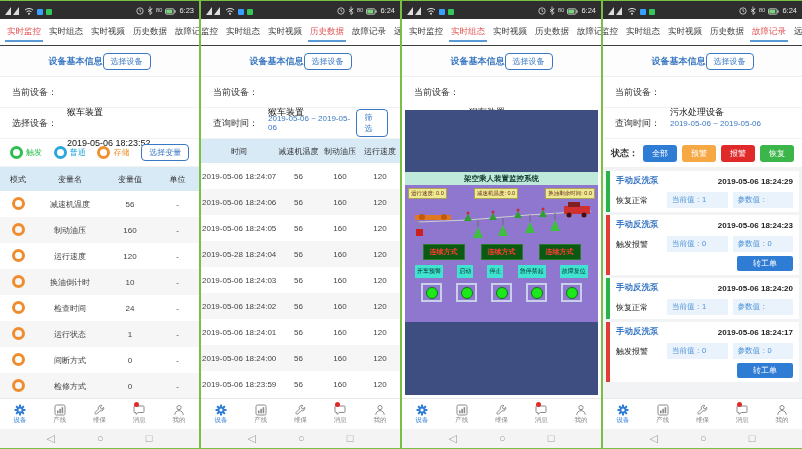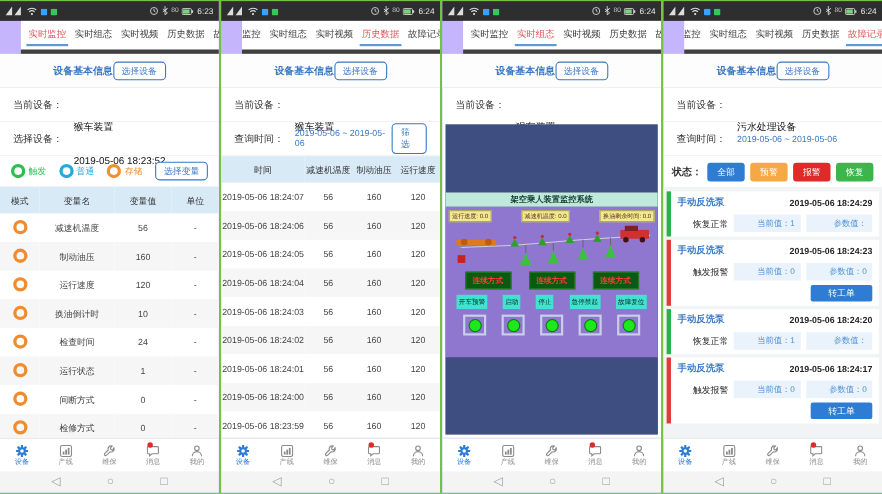--- a/index.html
+++ b/index.html
@@ -4,21 +4,21 @@
 <style>
   html,body{margin:0;padding:0;background:#fff;font-family:"Liberation Sans",sans-serif;}
   .montage{width:802px;height:449px;background:#77c043;display:flex;gap:2px;padding:1px 0;box-sizing:border-box;overflow:hidden;}
   .panel{width:199px;height:447px;flex:0 0 auto;background:#c4b5fd;display:flex;flex-direction:column;overflow:hidden;}
   
   .statusbar{height:18px;background:#2e2e2e;color:#ddd;display:flex;align-items:center;justify-content:space-between;padding:0 5px;flex:0 0 auto;}
   .sb-left,.sb-right{display:flex;align-items:center;gap:3px;}
   .sb-time{font-size:7.5px;color:#e8e8e8;}
   .sb-batt-num{font-size:6px;color:#cfcfcf;}
   
-  .tabbar{height:26px;border-bottom:4px solid #404040;overflow:hidden;white-space:nowrap;background:#fff;flex:0 0 auto;margin-left:19px;}
+  .tabbar{height:26px;border-bottom:1px solid #404040;overflow:hidden;white-space:nowrap;background:#fff;flex:0 0 auto;}
   .tabstrip{display:inline-flex;gap:6px;padding-left:6px;}
   .tab{font-size:8.5px;color:#3c3c3c;line-height:24px;position:relative;cursor:pointer;padding:0 1px;}
   .tab.active{color:#e05353;}
   .tab.active::after{content:"";position:absolute;left:-1px;right:-1px;bottom:1px;height:2px;background:#5b9bd5;}
   
   .content{flex:1 1 auto;overflow:hidden;background:#fff;}
   .card-h{display:flex;justify-content:center;align-items:center;height:30px;padding:0 8px;border-bottom:1px solid #efefef;background:#fdfdfd;}
   .card-title{color:#3a78c3;font-size:9px;font-weight:bold;}
   .btn-outline{border:1px solid #3a78c3;color:#3a78c3;font-size:8px;padding:2px 7px;border-radius:4px;background:#fff;cursor:pointer;}
   .kv{display:flex;align-items:center;height:30px;padding:0 12px;border-bottom:1px solid #f2f2f2;font-size:9px;color:#222;}
@@ -50,21 +50,21 @@
   .cbtn{background:#3fe3cf;color:#082a28;font-size:6px;padding:2px 2px;cursor:pointer;white-space:nowrap;}
   .lamps{display:flex;justify-content:space-around;margin-top:2px;padding:0 6px;}
   .lampbox{width:17px;height:15px;border:2px solid #c8cfe8;display:flex;align-items:center;justify-content:center;}
   .lamp{width:10px;height:10px;border-radius:50%;border:1px solid #0a7a0a;}
   .scada-bottom{flex:1 1 auto;background:#3f4e80;}
   
   .statusrow{display:flex;align-items:center;gap:5px;padding:0 8px;height:28px;border-bottom:1px solid #f2f2f2;font-size:9px;}
   .statusrow .k{font-weight:bold;color:#333;}
   .sbtn{color:#fff;font-size:8px;padding:3px 9px;border-radius:3px;cursor:pointer;}
   .cards{background:#f2f3f5;padding:3px;flex:1;overflow:hidden;}
-  .alarm-card{background:#fff;border-left:4px solid;margin-bottom:3px;padding:4px 6px;text-align:right;}
+  .alarm-card{background:#fff;border-left:4px solid;margin-bottom:3px;padding:4px 6px;}
   .ac-top{display:flex;justify-content:space-between;align-items:center;}
   .ac-title{color:#3a78c3;font-size:8.5px;font-weight:bold;}
   .ac-time{color:#222;font-size:8px;font-weight:bold;}
   .ac-mid{display:flex;align-items:center;gap:5px;margin-top:5px;}
   .ac-status{font-size:8px;color:#222;width:46px;flex:0 0 auto;}
   .field{background:#eaf3fb;color:#4a90d9;font-size:7.5px;padding:3px 5px;flex:1;}
   .ac-btnrow{display:flex;justify-content:flex-end;margin-top:4px;}
   .bluebtn{background:#2f7cd4;color:#fff;font-size:8px;padding:2px 16px;border-radius:2px;cursor:pointer;}
   
   .bottomnav{height:30px;border-top:1px solid #e8e8e8;display:flex;align-items:center;background:#fff;flex:0 0 auto;}
@@ -353,21 +353,21 @@
               <td>160</td>
               <td>120</td>
             </tr>
             <tr>
               <td class="t-time">2019-05-06 18:24:05</td>
               <td>56</td>
               <td>160</td>
               <td>120</td>
             </tr>
             <tr>
-              <td class="t-time">2019-05-06 18:24:04</td>
+              <td class="t-time">2019-05-28 18:24:04</td>
               <td>56</td>
               <td>160</td>
               <td>120</td>
             </tr>
             <tr>
               <td class="t-time">2019-05-06 18:24:03</td>
               <td>56</td>
               <td>160</td>
               <td>120</td>
             </tr>

